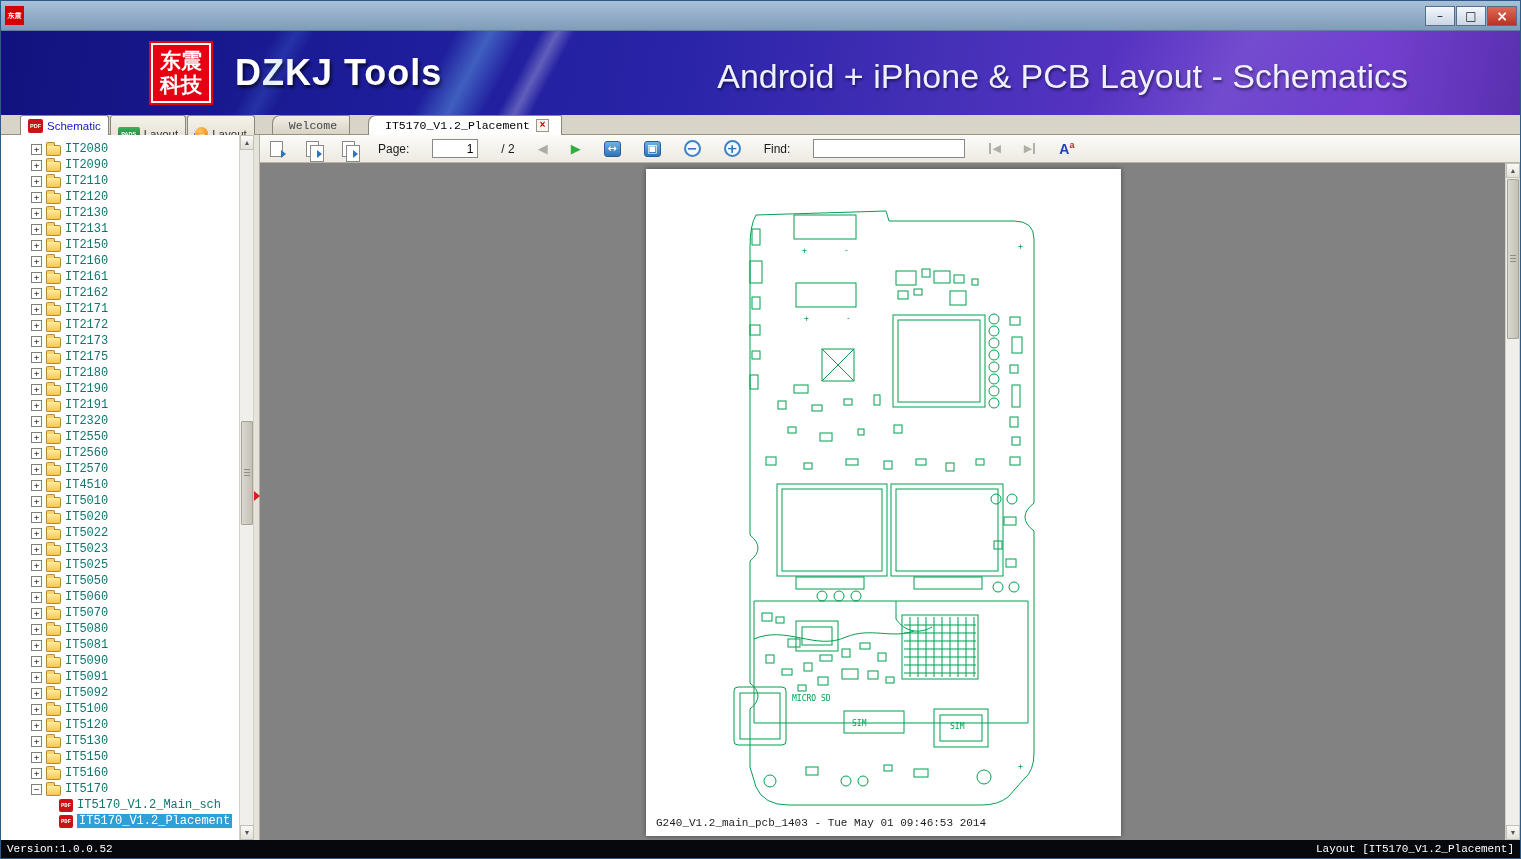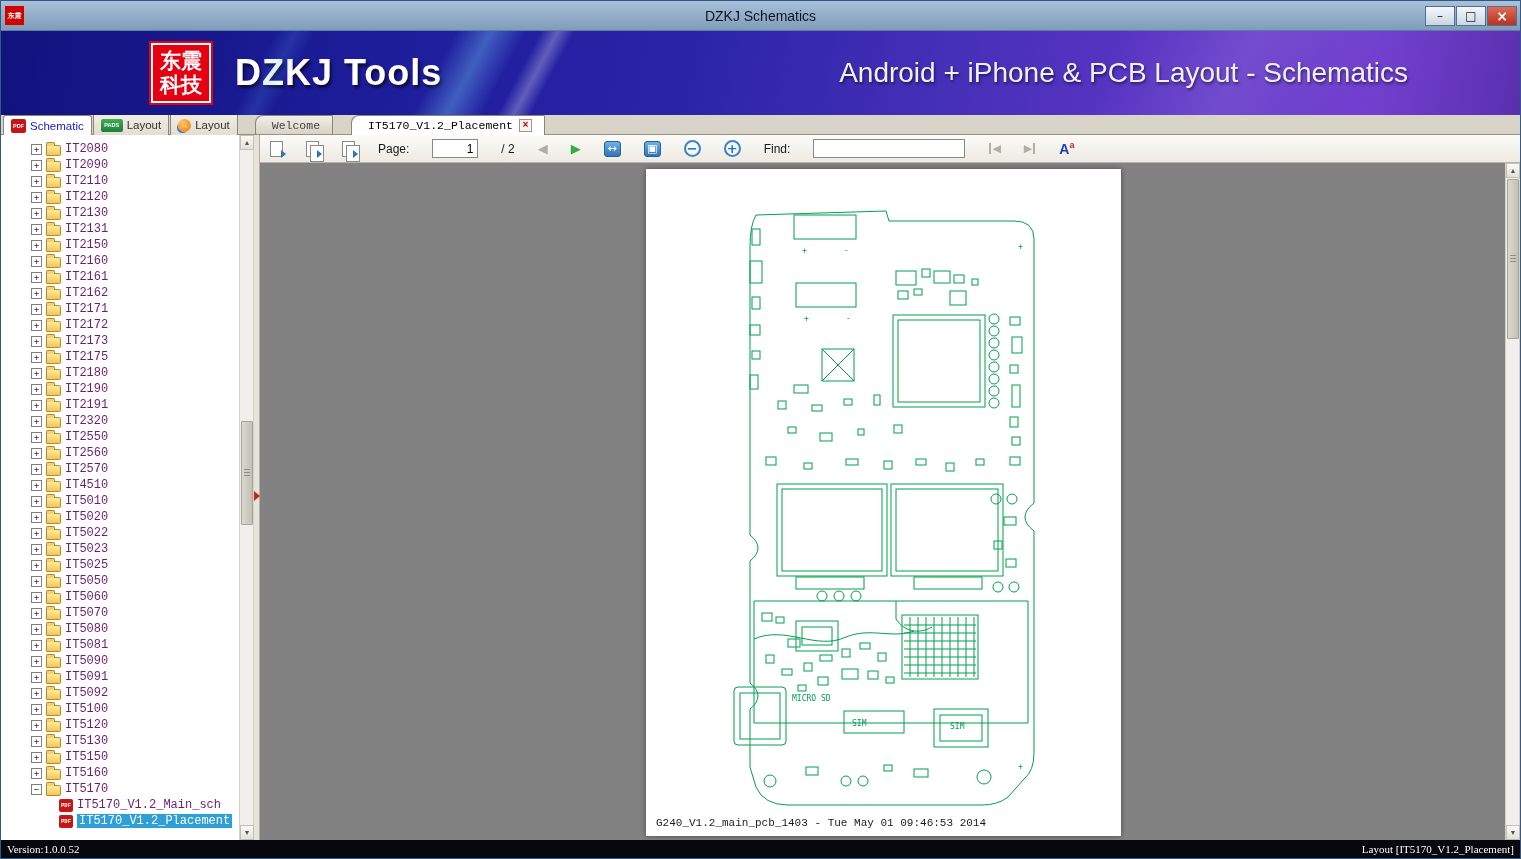--- a/index.html
+++ b/index.html
@@ -18,24 +18,24 @@
   
   .banner{height:84px;flex:none;position:relative;overflow:hidden;display:flex;align-items:center;
     background:linear-gradient(100deg,#12127e 0%,#1d1d9a 25%,#2a24a8 45%,#4530b8 62%,#5e35c6 78%,#7240cf 90%,#5a2fae 100%)}
   .streak{position:absolute;top:-25px;height:145px;transform:skewX(-28deg);pointer-events:none}
   .s1{left:430px;width:70px;background:linear-gradient(90deg,transparent,rgba(120,215,255,.35),transparent)}
   .s2{left:515px;width:34px;background:linear-gradient(90deg,transparent,rgba(255,255,255,.28),transparent)}
   .s3{left:1100px;width:260px;background:linear-gradient(90deg,transparent,rgba(255,255,255,.10),transparent)}
   .s4{left:250px;width:40px;background:linear-gradient(90deg,transparent,rgba(90,160,255,.18),transparent)}
   .logo{margin-left:148px;width:64px;height:64px;background:#e60012;box-shadow:inset 0 0 0 2px #e60012,inset 0 0 0 4px #fff;display:flex;flex-direction:column;align-items:center;justify-content:center;color:#fff;font-weight:bold;font-size:21px;line-height:1.15;flex:none;font-family:"DejaVu Sans",sans-serif}
   .banner-title{margin-left:22px;font-size:36px;font-weight:bold;color:#fff;letter-spacing:1px;text-shadow:2px 3px 3px rgba(0,0,0,.6)}
-  .banner-sub{position:absolute;right:112px;top:26px;font-size:28px;color:#eef0ff;text-shadow:1px 2px 3px rgba(0,0,0,.55)}
-
-  
-  .tabrow{height:20px;flex:none;background:#d8d4c8;display:flex;align-items:center;border-bottom:1px solid #96927f;padding-left:2px}
+  .banner-sub{position:absolute;right:112px;top:26px;font-size:34px;color:#eef0ff;text-shadow:1px 2px 3px rgba(0,0,0,.55)}
+
+  
+  .tabrow{height:20px;flex:none;background:#d8d4c8;display:flex;align-items:flex-start;border-bottom:1px solid #96927f;padding-left:19px}
   .mtab{display:flex;align-items:center;gap:4px;height:36px;padding:0 7px;border:1px solid #8a8678;border-bottom:none;border-radius:3px 3px 0 0;background:linear-gradient(#f5f2ea,#ddd8ca);font-size:11.5px;color:#333;cursor:pointer;margin-right:1px}
   .mtab.active{background:#fff;color:#1717c4;position:relative;z-index:2;margin-bottom:-1px;height:20px}
   .ic-pdf{width:15px;height:14px;background:#c81414;color:#fff;font-size:5.5px;font-weight:bold;display:flex;align-items:center;justify-content:center;border-radius:2px;flex:none}
   .ic-pads{width:22px;height:13px;background:linear-gradient(#3fae5a,#1d7d38);color:#fff;font-size:5.5px;font-weight:bold;display:flex;align-items:center;justify-content:center;border-radius:2px;flex:none}
   .ic-share{width:13px;height:13px;border-radius:50%;background:radial-gradient(circle at 35% 30%,#ffc468,#f07800);color:#fff;font-size:8px;display:flex;align-items:center;justify-content:center;flex:none;box-shadow:-2px 2px 0 -1px #3d6fd4}
   .doc-tabs{display:flex;margin-left:16px;align-items:flex-end;font-family:"Liberation Mono",monospace}
   .dtab{display:flex;align-items:center;gap:6px;height:19px;padding:0 12px 0 16px;border:1px solid #8a8678;border-bottom:none;background:linear-gradient(#f2efe7,#d8d3c5);font-size:11.5px;color:#444;border-radius:8px 2px 0 0;cursor:pointer;margin-right:18px;white-space:nowrap}
   .dtab.active{background:#fff;color:#000;position:relative;z-index:2;margin-bottom:-1px;height:20px}
   .tab-close{width:13px;height:13px;border:1px solid #9a968a;background:#f6f5f0;color:#c40000;font-size:10px;line-height:11px;text-align:center;cursor:pointer;font-weight:bold}
 
@@ -43,21 +43,21 @@
   .main{flex:1;display:flex;overflow:hidden;background:#fff}
 
   
   .tree{width:238px;flex:none;background:#fff;overflow:hidden;padding-top:6px;font-family:"Liberation Mono",monospace;font-size:12px}
   .trow{height:16px;display:flex;align-items:center;gap:4px;padding-left:30px;white-space:nowrap;cursor:pointer}
   .trow.file{padding-left:58px}
   .exp{width:11px;height:11px;border:1px solid #848078;background:#fff;font-size:9px;line-height:9px;text-align:center;color:#333;flex:none;font-family:"DejaVu Sans Mono",monospace}
   .fold{width:15px;height:11px;background:linear-gradient(#ffeaa4,#f3c84f);border:1px solid #b8892a;border-radius:1px 2px 2px 1px;position:relative;flex:none;margin-top:2px}
   .fold::before{content:"";position:absolute;top:-4px;left:-1px;width:7px;height:3px;background:#f6d268;border:1px solid #b8892a;border-bottom:none;border-radius:2px 2px 0 0}
   .pdficon{width:14px;height:13px;background:#c81414;border-radius:2px;color:#fff;font-size:5.5px;font-weight:bold;display:flex;align-items:center;justify-content:center;flex:none}
-  .tlabel{color:#701a75}
+  .tlabel{color:#0f766e}
   .tlabel.selected{background:#2f9fd8;color:#fff;outline:1px dotted #eaf6ff;padding:0 2px}
 
   
   .vscroll{width:15px;flex:none;background:#f0efec;border-left:1px solid #d4d1c8;border-right:1px solid #d4d1c8;position:relative}
   .varrow{position:absolute;left:0;width:14px;height:15px;font-size:7px;color:#555;display:flex;align-items:center;justify-content:center;background:linear-gradient(#fbfaf8,#e3e0d8);border:1px solid #c2bfb4;cursor:pointer}
   .varrow.top{top:0}
   .varrow.bottom{bottom:0}
   .vthumb{position:absolute;left:1px;width:12px;background:linear-gradient(90deg,#dbd8d0,#c3c0b6);border:1px solid #a7a498;border-radius:1px;cursor:grab}
   .vthumb::after{content:"";position:absolute;left:2px;right:2px;top:50%;height:7px;margin-top:-4px;background:repeating-linear-gradient(#8f8c82 0 1px,transparent 1px 3px)}
   .tree-thumb{top:286px;height:104px}
@@ -87,32 +87,31 @@
   .matchcase{font-size:14px;font-weight:bold;color:#1a3fbf;cursor:pointer;line-height:1}
   .matchcase sup{color:#c42222;font-size:9px}
 
   .contentrow{flex:1;display:flex;overflow:hidden}
   .content{flex:1;background:#828282;position:relative;overflow:hidden}
   .page{position:absolute;left:386px;top:6px;width:475px;height:667px;background:#fff;box-shadow:0 0 5px rgba(0,0,0,.45)}
   .page svg{position:absolute;inset:0;width:100%;height:100%}
   .caption{position:absolute;left:10px;bottom:7px;font-family:"Liberation Mono",monospace;font-size:11px;color:#1c1c1c;white-space:nowrap}
 
   
-  .statusbar{height:18px;flex:none;background:#07070e;color:#fff;display:flex;align-items:center;justify-content:space-between;padding:0 6px;font-family:Liberation Serif, serif;font-size:11px}
+  .statusbar{height:18px;flex:none;background:#07070e;color:#fff;display:flex;align-items:center;justify-content:space-between;padding:0 6px;font-family:Liberation Mono, monospace;font-size:11px}
 </style>
 </head>
 <body>
 
 <div class="window">
 
   <div class="titlebar">
     <span class="app-icon">
       <span>东震</span>
     </span>
-    <div class="title-text">DZKJ Schematics</div>
     <div class="win-controls">
       <div class="winbtn">–</div>
       <div class="winbtn">□</div>
       <div class="winbtn close">×</div>
     </div>
   </div>
 
   <div class="banner">
     <div class="streak s4"></div>
     <div class="streak s1"></div>

